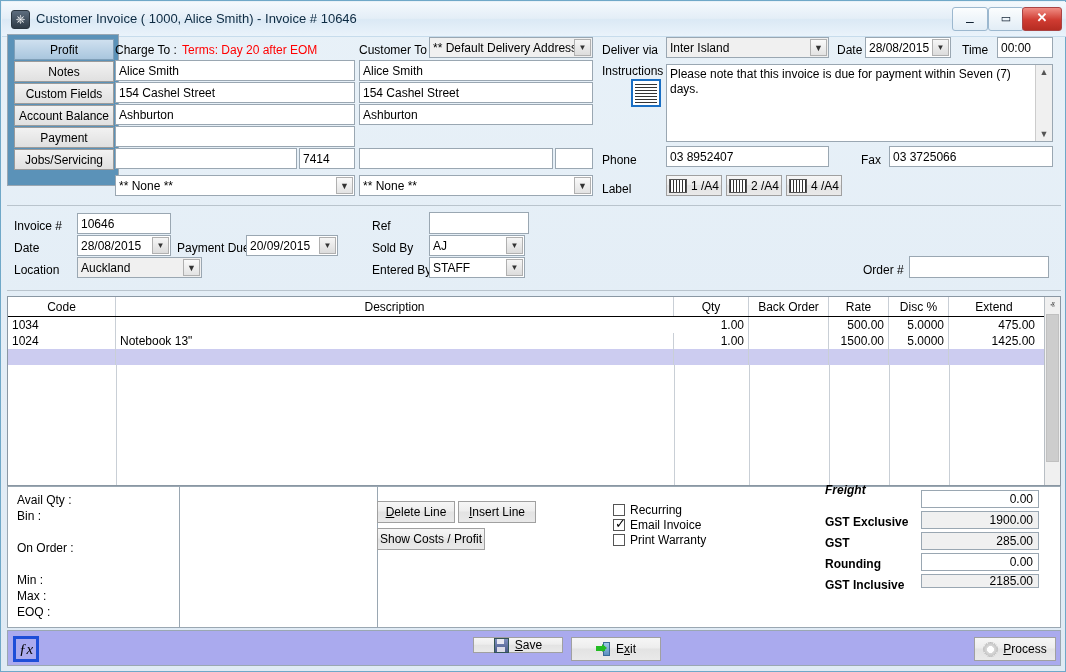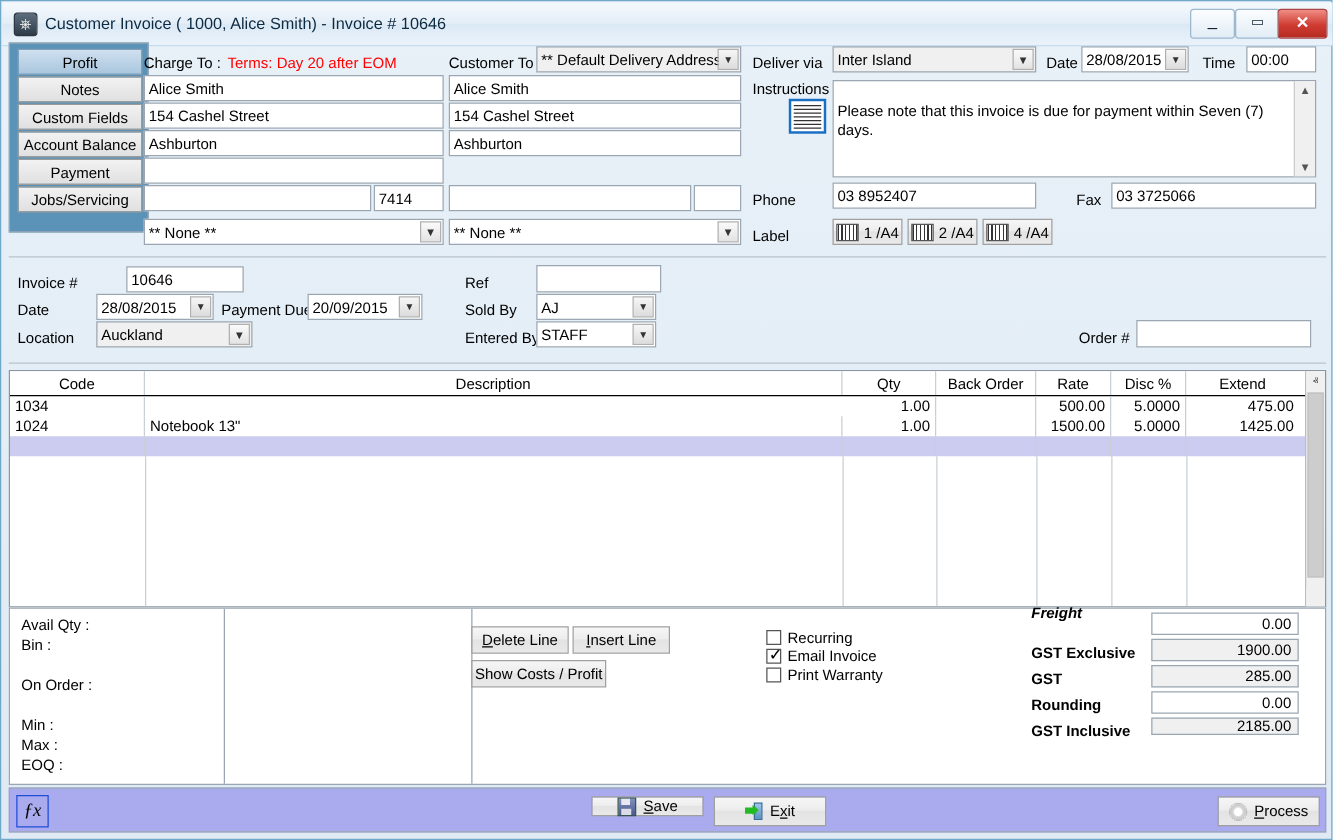--- a/index.html
+++ b/index.html
@@ -191,21 +191,21 @@
   <div class="lbl" style="left:601px;top:63px;">Instructions</div>
   <div class="instr-icon" style="left:630px;top:78px;width:30px;height:28px;">
     <div class="ln" style="top:3px;"></div>
       <div class="ln" style="top:6px;"></div>
     <div class="ln" style="top:9px;"></div>
       <div class="ln" style="top:12px;"></div>
     <div class="ln" style="top:15px;"></div>
       <div class="ln" style="top:18px;"></div>
     <div class="ln" style="top:21px;"></div>
   </div>
-  <div class="inp" style="left:665px;top:63px;width:387px;height:78px;align-items:flex-start;padding-top:17px;padding-right:18px;line-height:15px;">Please note that this invoice is due for payment within Seven (7) days.</div>
+  <div class="inp" style="left:665px;top:63px;width:387px;height:78px;align-items:flex-start;padding-top:2px;padding-right:18px;line-height:15px;">Please note that this invoice is due for payment within Seven (7) days.</div>
   <div style="position:absolute;left:1034px;top:64px;width:17px;height:76px;background:#f0f0f0;border-left:1px solid #ccc;box-sizing:border-box;">
     <div style="position:absolute;left:0;right:0;top:0;height:14px;display:flex;align-items:center;justify-content:center;font-size:9px;color:#555;">▲</div>
     <div style="position:absolute;left:0;right:0;bottom:0;height:14px;display:flex;align-items:center;justify-content:center;font-size:9px;color:#555;">▼</div>
   </div>
 
   <div class="lbl" style="left:601px;top:152px;">Phone</div>
   <div class="inp" style="left:665px;top:145px;width:163px;height:21px;">03 8952407</div>
   <div class="lbl" style="left:860px;top:152px;">Fax</div>
   <div class="inp" style="left:888px;top:145px;width:164px;height:21px;">03 3725066</div>
 
@@ -219,21 +219,21 @@
       <span>2 /A4</span>
   </div>
   <div class="btn" style="left:785px;top:174px;width:56px;height:21px;">
     <span class="lbl-barcode"></span>
       <span>4 /A4</span>
   </div>
 
   <div style="position:absolute;left:6px;top:204px;width:1054px;height:1px;background:#b9c4cd;"></div>
 
   <div class="lbl" style="left:13px;top:218px;">Invoice #</div>
-  <div class="inp" style="left:76px;top:212px;width:94px;height:21px;margin-left:24px;">10646</div>
+  <div class="inp" style="left:76px;top:212px;width:94px;height:21px;">10646</div>
 
   <div class="lbl" style="left:13px;top:240px;">Date</div>
   <div class="combo" style="left:76px;top:234px;width:94px;height:21px;">
     <span>28/08/2015</span>
     <span class="arrow solid">▼</span>
   </div>
 
   <div class="lbl" style="left:176px;top:240px;">Payment Due</div>
   <div class="combo" style="left:245px;top:234px;width:92px;height:21px;">
     <span>20/09/2015</span>
@@ -359,21 +359,21 @@
   <div class="inp right ro" style="left:920px;top:510px;width:118px;height:18px;">1900.00</div>
   <div class="lbl bold" style="left:824px;top:535px;">GST</div>
   <div class="inp right ro" style="left:920px;top:531px;width:118px;height:18px;">285.00</div>
   <div class="lbl bold" style="left:824px;top:556px;">Rounding</div>
   <div class="inp right" style="left:920px;top:552px;width:118px;height:18px;">0.00</div>
   <div class="lbl bold" style="left:824px;top:577px;">GST Inclusive</div>
   <div class="inp right ro" style="left:920px;top:573px;width:118px;height:14px;">2185.00</div>
 
   <div class="statusbar">
     <div style="position:absolute;left:5px;top:5px;width:26px;height:26px;box-sizing:border-box;
-                background:#aaaaee;border:1px solid #1d4ed8;display:flex;align-items:center;justify-content:center;
+                background:#aaaaee;border:3px solid #1d4ed8;display:flex;align-items:center;justify-content:center;
                 font-family:'Liberation Serif',serif;font-style:italic;font-size:15px;">
       <span>ƒx</span>
     </div>
 
     <div class="btn" style="left:465px;top:6px;width:90px;height:16px;">
       <span style="display:inline-block;width:13px;height:13px;border:1px solid #355;background:linear-gradient(180deg,#7f8fbf,#4a5a8a);margin-right:6px;position:relative;">
         <span style="position:absolute;left:2px;top:0;width:7px;height:5px;background:#e8e8f2;"></span>
         <span style="position:absolute;left:2px;bottom:0;width:8px;height:5px;background:#dcdce8;"></span>
       </span>
       <span><span class="u">S</span><span>ave</span></span>

